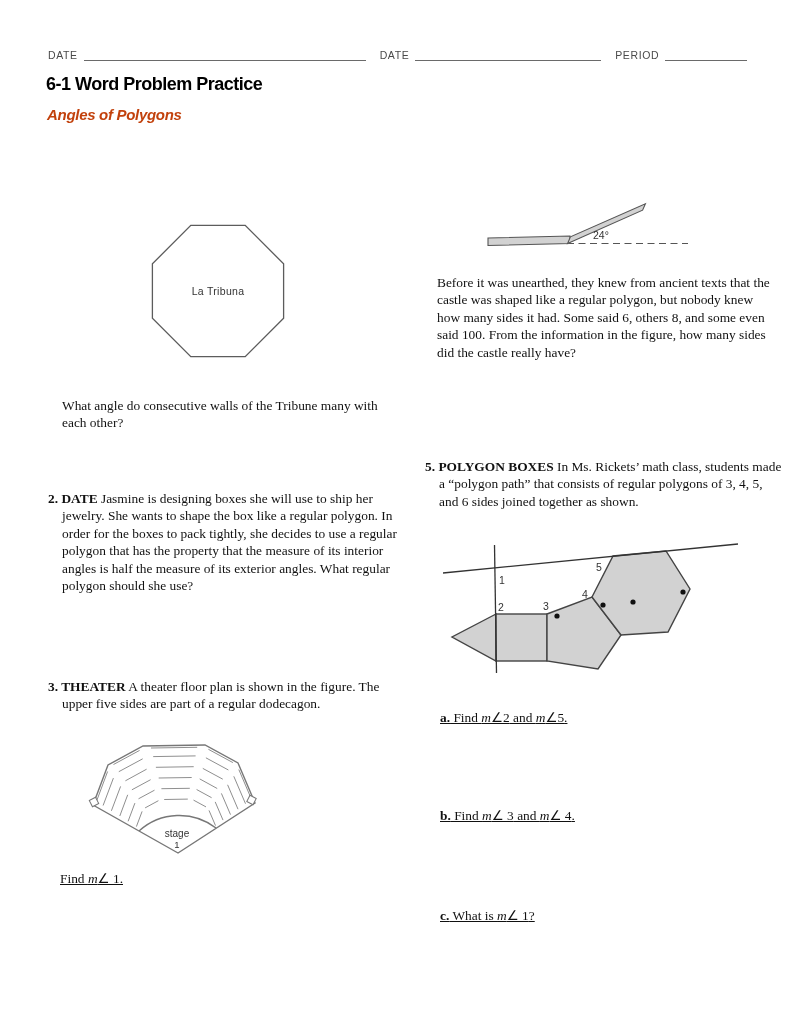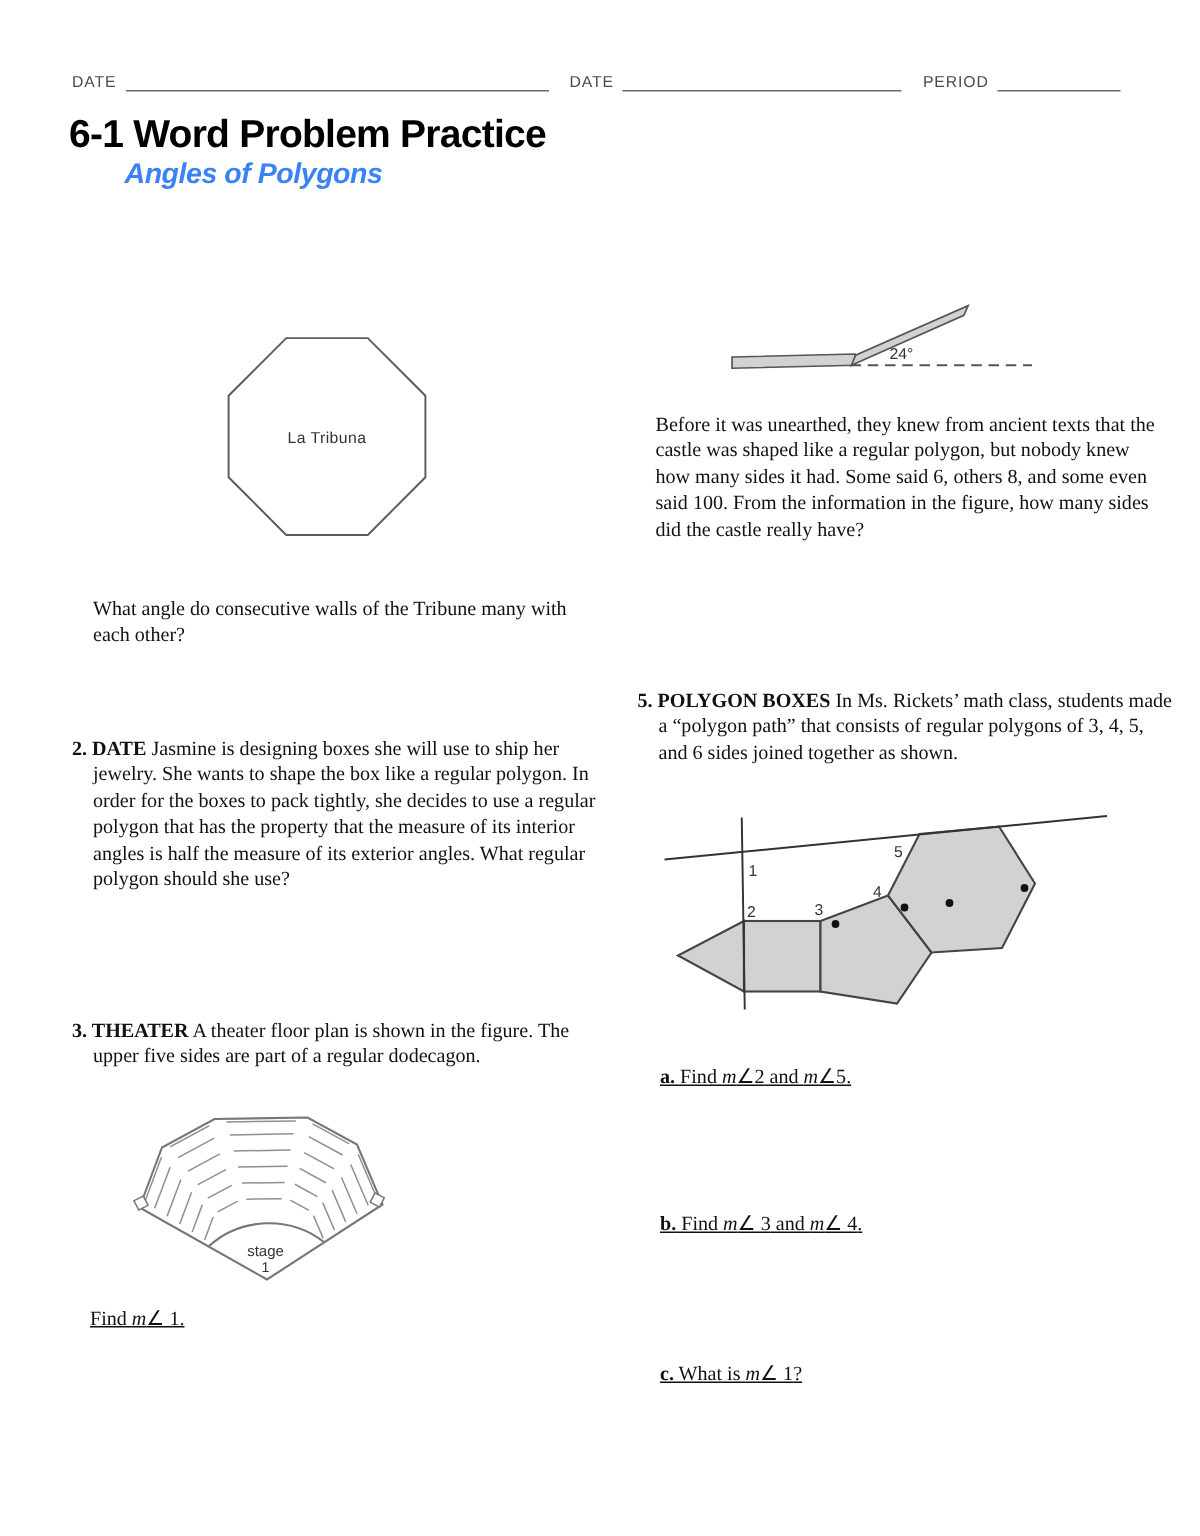--- a/index.html
+++ b/index.html
@@ -14,25 +14,25 @@
     top:48px; left:48px; width:700px; display:flex; align-items:flex-end;
     font-family:"Liberation Sans", sans-serif; font-size:10.5px; color:#4a4a4a;
     letter-spacing:0.6px;
   }
   .blank-line { border-bottom:1.2px solid #6a6a6a; height:13px; }
   .lbl { padding:0 6px 0 0; }
   .lbl2 { padding:0 6px 0 14px; }
   
   .page-title {
     top:74px; left:46px; font-family:"Liberation Sans", sans-serif;
-    font-weight:700; font-size:26px; letter-spacing:-0.5px; color:#000;
+    font-weight:700; font-size:18px; letter-spacing:-0.5px; color:#000;
   }
   .page-subtitle {
     top:106px; left:47px; font-family:"Liberation Sans", sans-serif;
-    font-weight:700; font-style:italic; font-size:19px; letter-spacing:-0.3px; color:#3b82f6;margin-left:36px;
+    font-weight:700; font-style:italic; font-size:15px; letter-spacing:-0.3px; color:#c2410c;
   }
   
   .para { font-size:13.4px; line-height:17.4px; }
   .hang { padding-left:14px; text-indent:-14px; }
   .para b { font-weight:700; }
   .qline { font-size:13.4px;text-decoration:underline; }
   svg text { font-family:"Liberation Sans", sans-serif; fill:#333; }
 </style>
 </head>
 <body>

